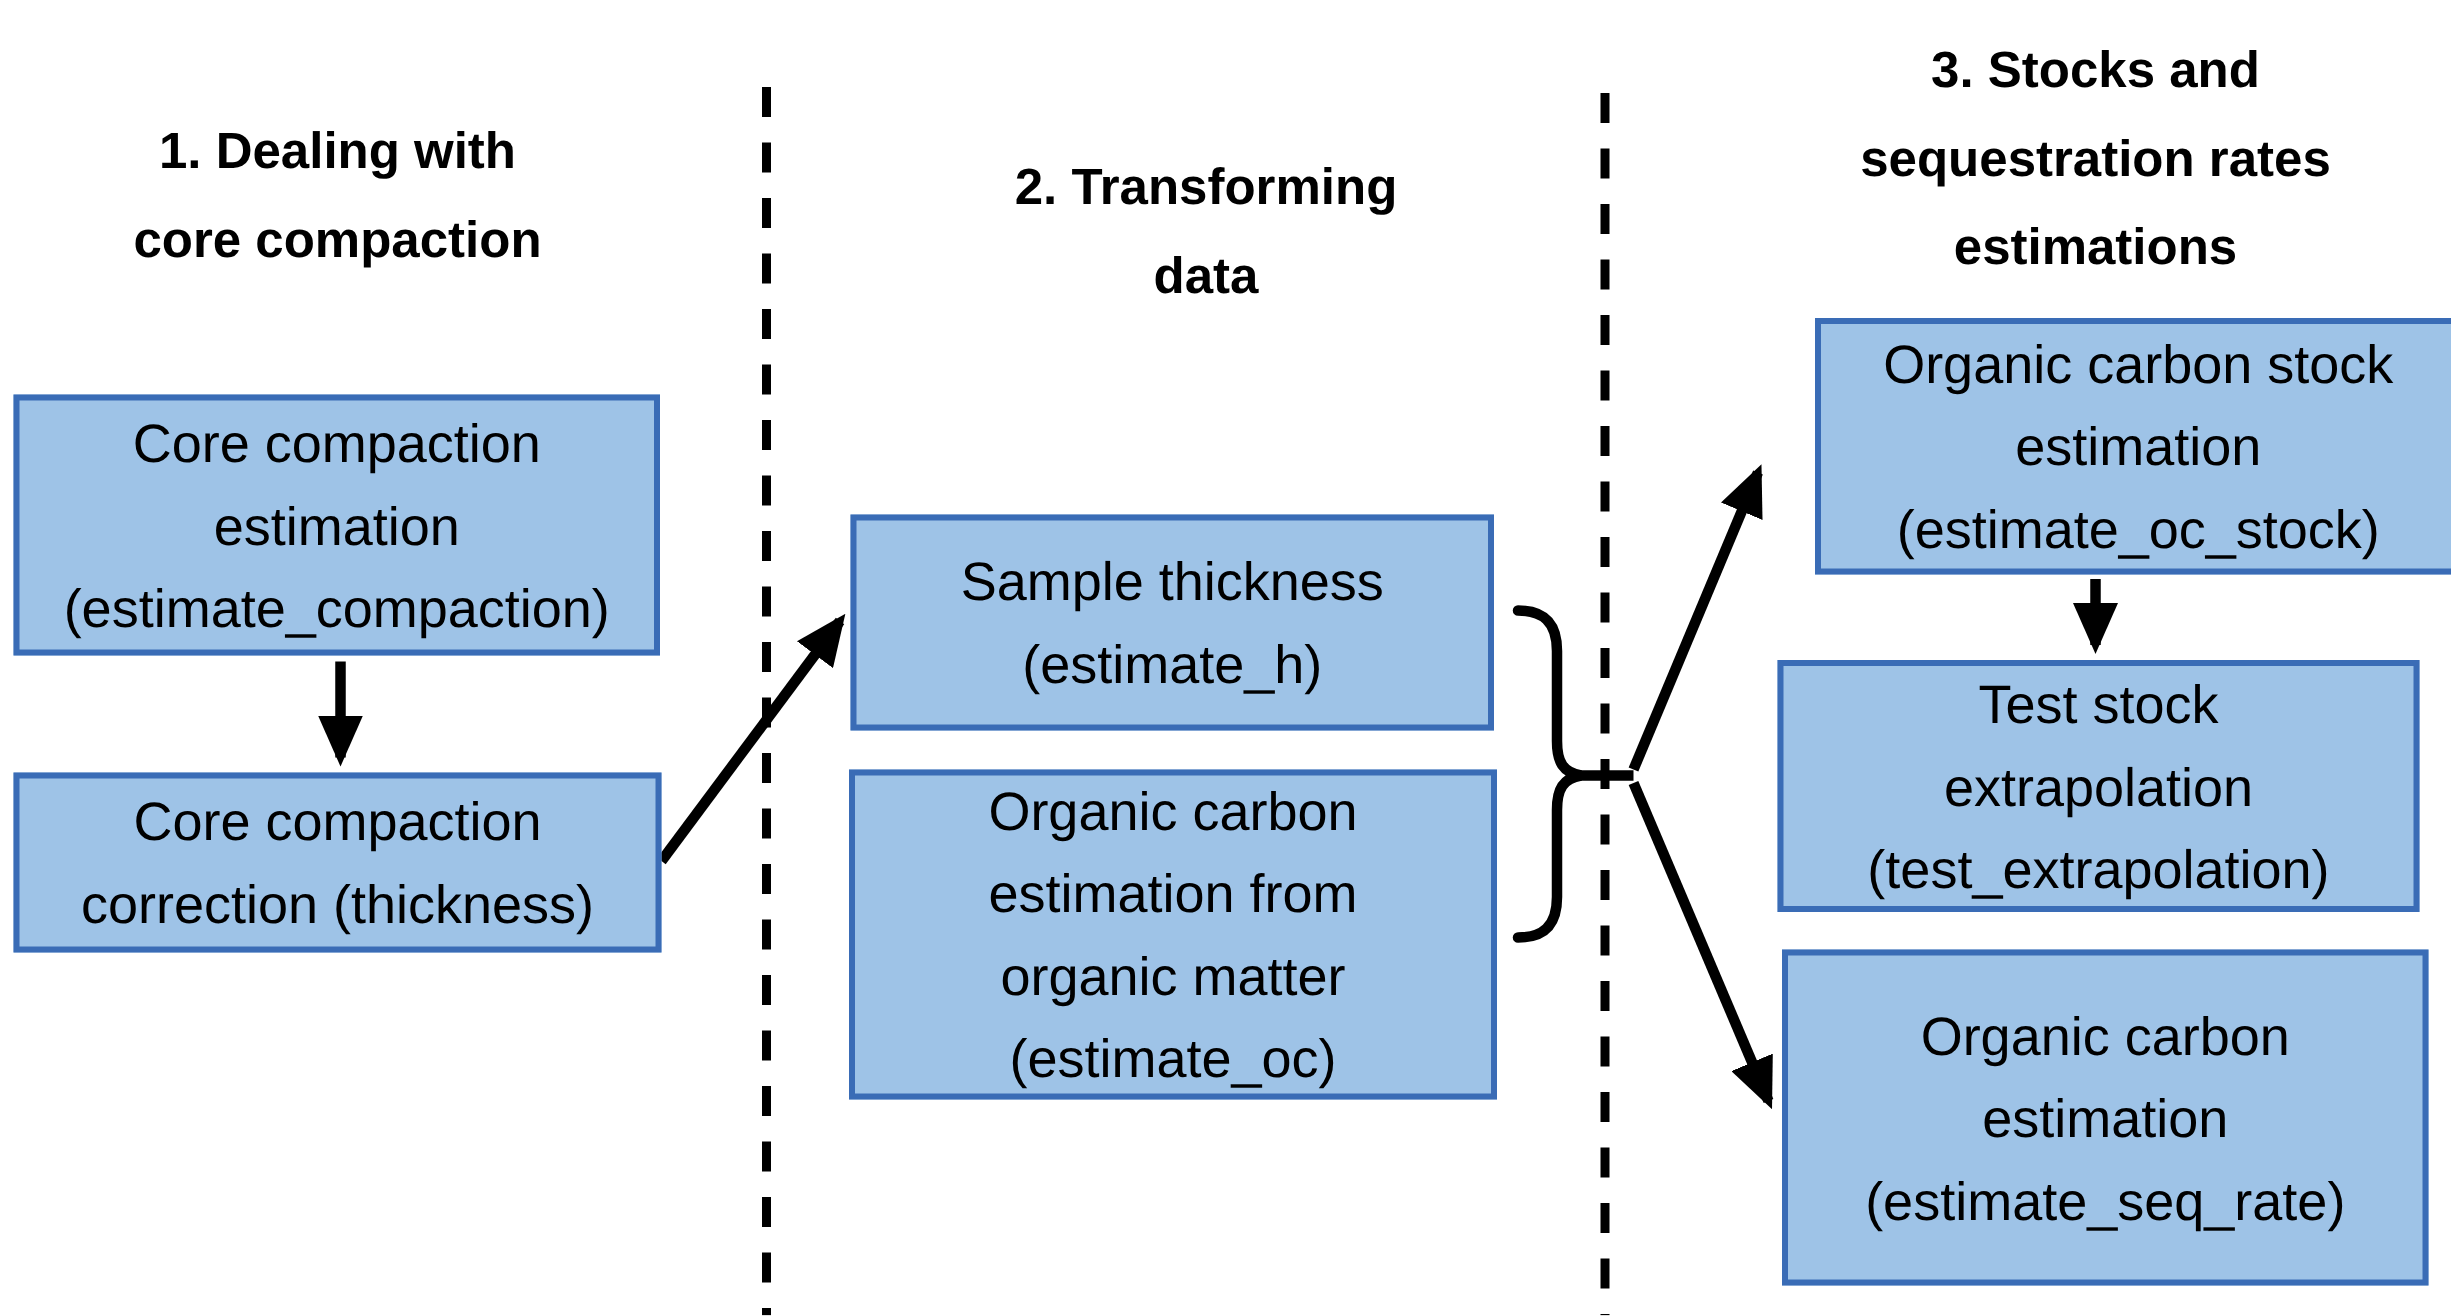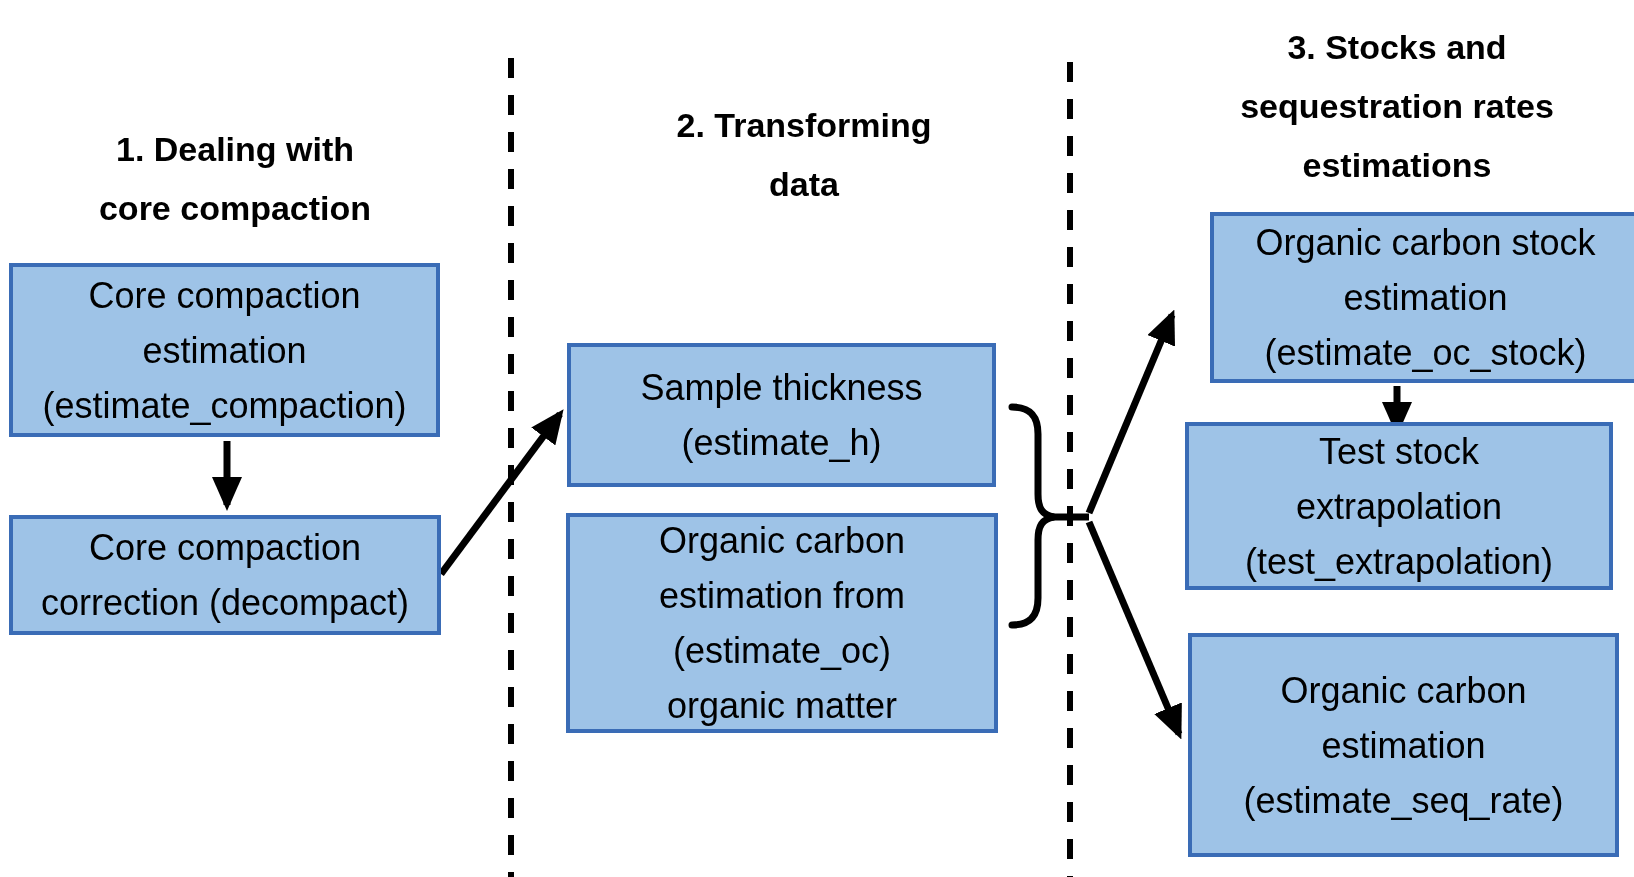--- a/index.html
+++ b/index.html
@@ -64,61 +64,61 @@
     <line class="stroke" x1="227" y1="441" x2="227" y2="505" stroke-width="7" marker-end="url(#ah)"></line>
     <line class="stroke" x1="441" y1="574" x2="560" y2="414" stroke-width="7" marker-end="url(#ah)"></line>
     <line class="stroke" x1="1397" y1="386" x2="1397" y2="430" stroke-width="7" marker-end="url(#ah)"></line>
     <line class="stroke" x1="1089" y1="513" x2="1172" y2="315" stroke-width="7" marker-end="url(#ah)"></line>
     <line class="stroke" x1="1089" y1="522" x2="1179" y2="734" stroke-width="7" marker-end="url(#ah)"></line>
 
     <path class="stroke" stroke-width="7" stroke-linecap="round" d="M 1012 407 C 1028 407 1038 414 1038 434 L 1038 494 C 1038 508 1042 515 1054 517 C 1042 519 1038 526 1038 540 L 1038 598 C 1038 618 1028 625 1012 625"></path>
     <line class="stroke" x1="1052" y1="517" x2="1089" y2="517" stroke-width="7"></line>
   </svg>
 
-  <div class="sec-title" style="left:19px;top:72px;width:432px;margin-top:48px;">
+  <div class="sec-title" style="left:9px;top:72px;width:432px;">
     <div>1. Dealing with</div>
     <div>core compaction</div>
   </div>
   <div class="sec-title" style="left:588px;top:96px;width:432px;">
     <div>2. Transforming</div>
     <div>data</div>
   </div>
   <div class="sec-title" style="left:1172px;top:18px;width:450px;">
     <div>3. Stocks and</div>
     <div>sequestration rates</div>
     <div>estimations</div>
   </div>
 
   <div class="box" style="left:9px;top:263px;width:431px;height:174px;">
     <div class="bl">Core compaction</div>
     <div class="bl">estimation</div>
     <div class="bl">(estimate_compaction)</div>
   </div>
   <div class="box" style="left:9px;top:515px;width:432px;height:120px;">
     <div class="bl">Core compaction</div>
-    <div class="bl">correction (decompact)</div>
+    <div class="bl">correction (thickness)</div>
   </div>
 
   <div class="box" style="left:567px;top:343px;width:429px;height:144px;">
     <div class="bl">Sample thickness</div>
     <div class="bl">(estimate_h)</div>
   </div>
   <div class="box" style="left:566px;top:513px;width:432px;height:220px;">
     <div class="bl">Organic carbon</div>
     <div class="bl">estimation from</div>
+    <div class="bl">organic matter</div>
     <div class="bl">(estimate_oc)</div>
-    <div class="bl">organic matter</div>
   </div>
 
   <div class="box" style="left:1182px;top:212px;width:431px;height:171px;margin-left:28px;">
     <div class="bl">Organic carbon stock</div>
     <div class="bl">estimation</div>
     <div class="bl">(estimate_oc_stock)</div>
   </div>
-  <div class="box" style="left:1185px;top:422px;width:428px;height:168px;">
+  <div class="box" style="left:1185px;top:440px;width:428px;height:168px;">
     <div class="bl">Test stock</div>
     <div class="bl">extrapolation</div>
     <div class="bl">(test_extrapolation)</div>
   </div>
   <div class="box" style="left:1188px;top:633px;width:431px;height:224px;">
     <div class="bl">Organic carbon</div>
     <div class="bl">estimation</div>
     <div class="bl">(estimate_seq_rate)</div>
   </div>
 

